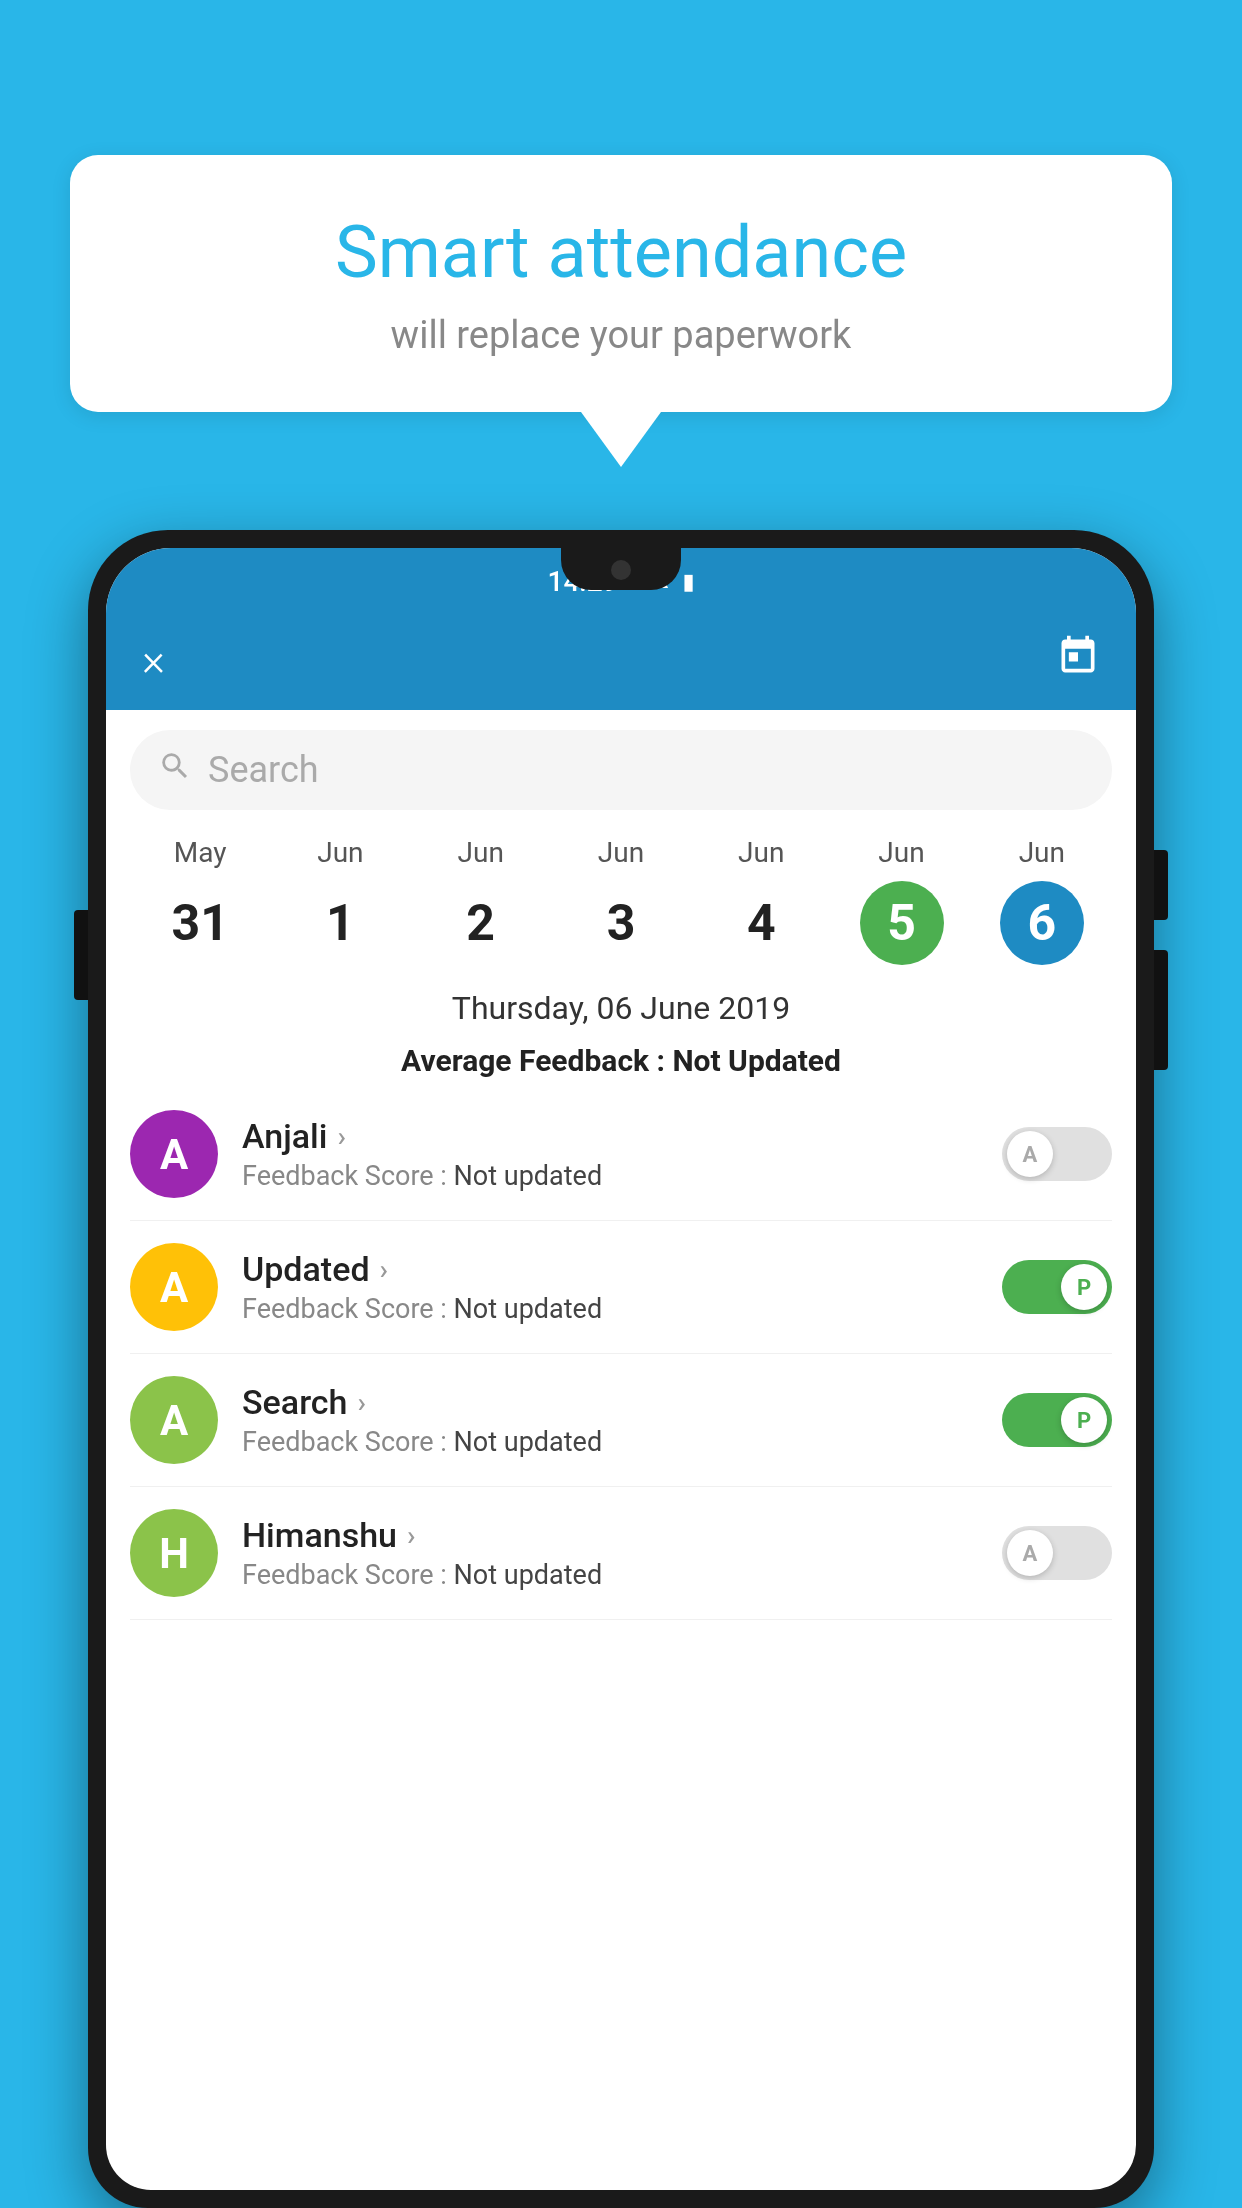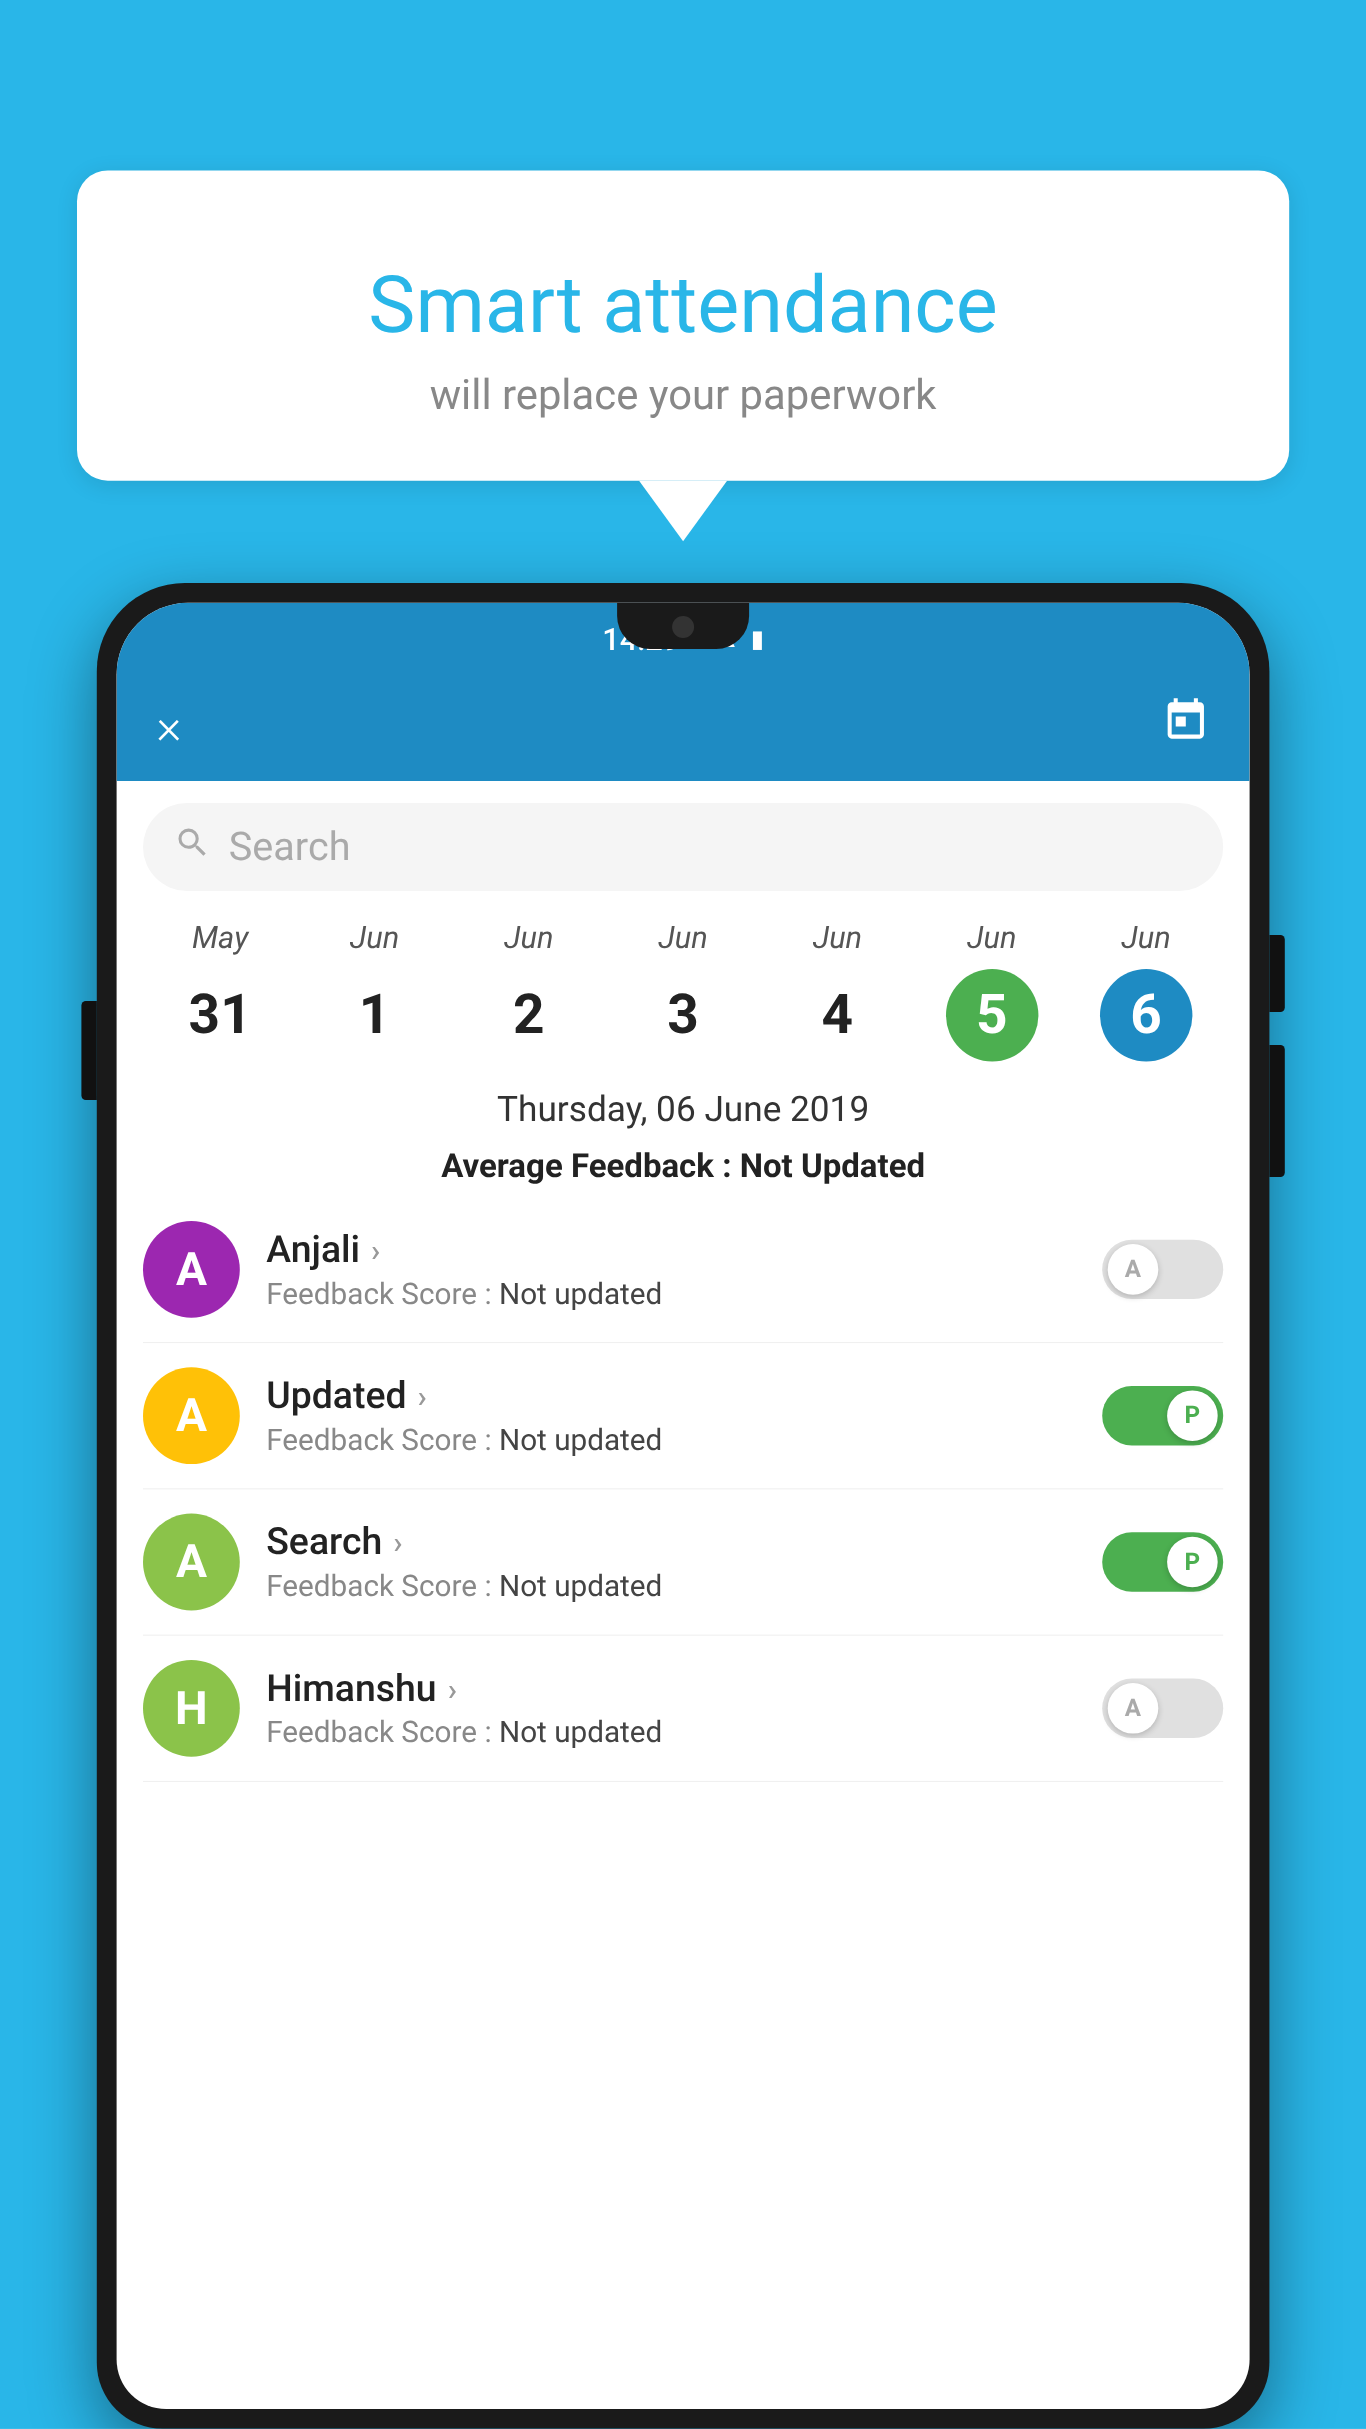--- a/index.html
+++ b/index.html
@@ -17,21 +17,21 @@
     .speech-bubble-container {
       position: absolute;
       top: 155px;
       left: 70px;
       right: 70px;
     }
 
     .speech-bubble {
       background: white;
       border-radius: 28px;
-      padding: 80px 60px 55px 60px;
+      padding: 55px 60px 55px 60px;
       text-align: center;
       box-shadow: 0 4px 20px rgba(0,0,0,0.1);
     }
 
     .speech-bubble-title {
       font-size: 72px;
       color: #29b6e8;
       font-weight: 400;
       margin-bottom: 18px;
     }
@@ -184,21 +184,20 @@
       display: flex;
       flex-direction: column;
       align-items: center;
       gap: 12px;
     }
 
     .cal-month {
       font-size: 28px;
       color: #555;
       font-weight: 400;
-      font-style: italic;
     }
 
     .cal-date {
       font-size: 50px;
       font-weight: 700;
       color: #222;
       width: 84px;
       height: 84px;
       display: flex;
       align-items: center;

